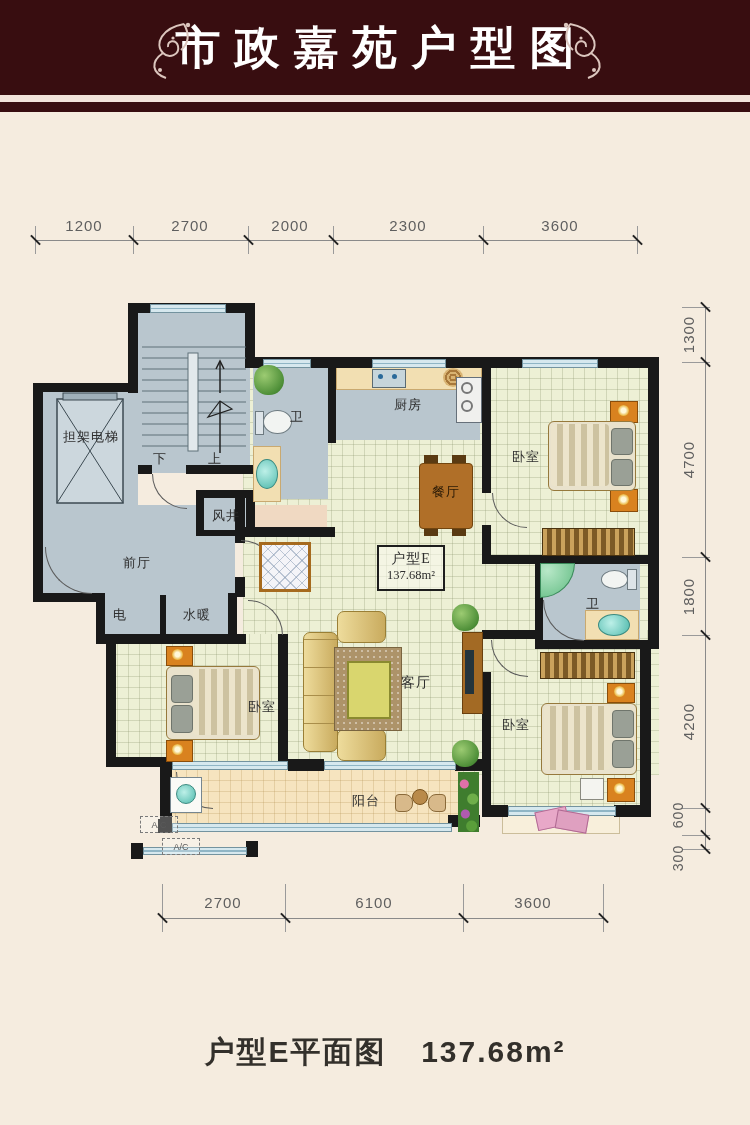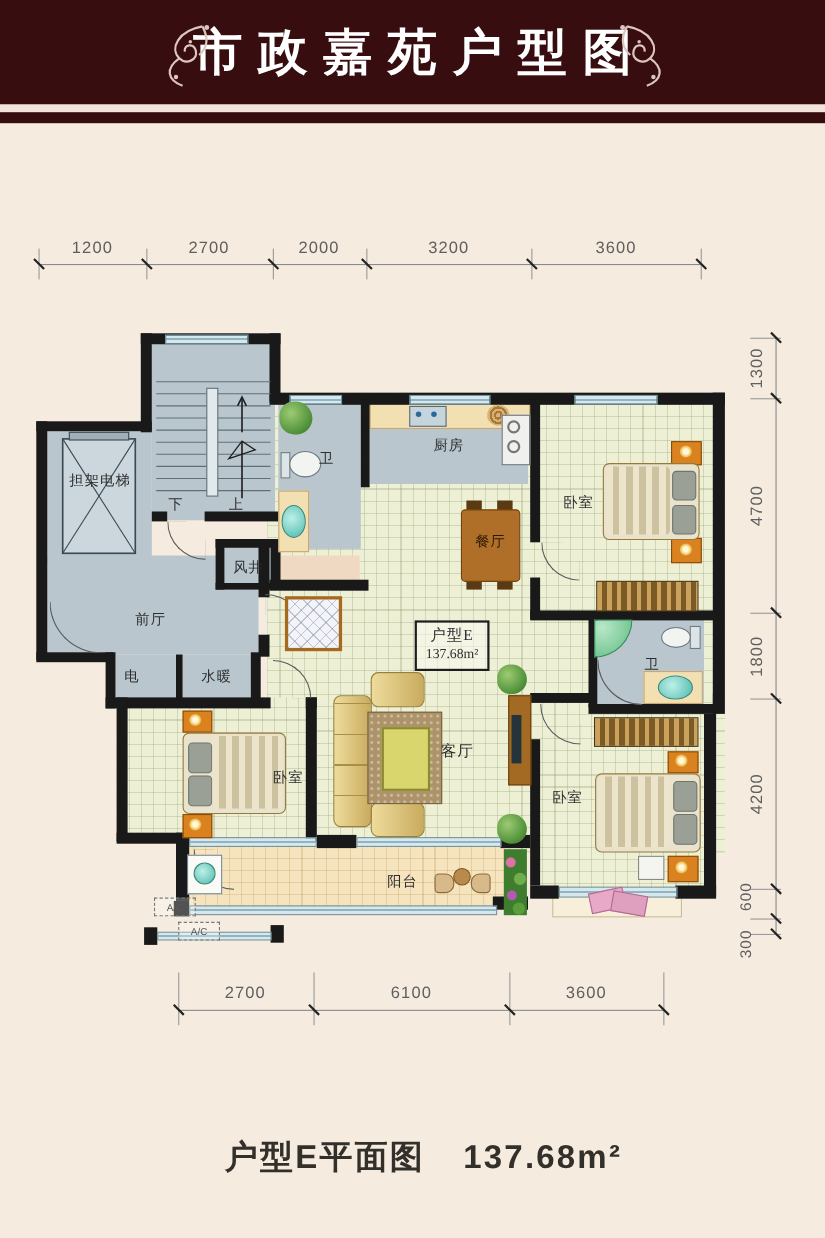--- a/index.html
+++ b/index.html
@@ -283,42 +283,42 @@
 <div class="abs lbl" style="left:288px;top:408px;width:18px">卫</div>
 <div class="abs lbl" style="left:388px;top:396px;width:40px">厨房</div>
 <div class="abs lbl" style="left:428px;top:483px;width:36px;color:#2a1a06">餐厅</div>
 <div class="abs lbl" style="left:506px;top:448px;width:40px">卧室</div>
 <div class="abs lbl" style="left:584px;top:595px;width:18px">卫</div>
 <div class="abs lbl" style="left:396px;top:674px;width:40px;font-size:14px">客厅</div>
 <div class="abs lbl" style="left:242px;top:698px;width:40px">卧室</div>
 <div class="abs lbl" style="left:496px;top:716px;width:40px">卧室</div>
 <div class="abs lbl" style="left:344px;top:792px;width:44px">阳台</div>
 
-<div class="abs" style="left:377px;top:564px;width:64px;height:42px;border:2px solid #1d1d1d;background:rgba(250,250,240,.55);text-align:center">
+<div class="abs" style="left:377px;top:545px;width:64px;height:42px;border:2px solid #1d1d1d;background:rgba(250,250,240,.55);text-align:center">
   <div class="lbl" style="font-size:14px;margin-top:3px">户型E</div>
   <div class="lbl" style="font-size:12.5px;letter-spacing:0">137.68m²</div>
 </div>
 
 <div class="abs dim-line" style="left:35px;top:240px;width:602px;height:1px"></div>
 <div class="abs ext" style="left:35px;top:226px;width:1px;height:28px"></div>
 <div class="abs ext" style="left:133px;top:226px;width:1px;height:28px"></div>
 <div class="abs ext" style="left:248px;top:226px;width:1px;height:28px"></div>
 <div class="abs ext" style="left:333px;top:226px;width:1px;height:28px"></div>
 <div class="abs ext" style="left:483px;top:226px;width:1px;height:28px"></div>
 <div class="abs ext" style="left:637px;top:226px;width:1px;height:28px"></div>
 <div class="abs tick" style="left:29px;top:239px"></div>
 <div class="abs tick" style="left:127px;top:239px"></div>
 <div class="abs tick" style="left:242px;top:239px"></div>
 <div class="abs tick" style="left:327px;top:239px"></div>
 <div class="abs tick" style="left:477px;top:239px"></div>
 <div class="abs tick" style="left:631px;top:239px"></div>
 <div class="abs dimlbl" style="left:44px;top:217px;width:80px">1200</div>
 <div class="abs dimlbl" style="left:150px;top:217px;width:80px">2700</div>
 <div class="abs dimlbl" style="left:250px;top:217px;width:80px">2000</div>
-<div class="abs dimlbl" style="left:368px;top:217px;width:80px">3200</div>
+<div class="abs dimlbl" style="left:368px;top:217px;width:80px">2300</div>
 <div class="abs dimlbl" style="left:520px;top:217px;width:80px">3600</div>
 
 <div class="abs dim-line" style="left:705px;top:307px;width:1px;height:542px"></div>
 <div class="abs ext" style="left:682px;top:307px;width:28px;height:1px"></div>
 <div class="abs ext" style="left:682px;top:362px;width:28px;height:1px"></div>
 <div class="abs ext" style="left:682px;top:557px;width:28px;height:1px"></div>
 <div class="abs ext" style="left:682px;top:635px;width:28px;height:1px"></div>
 <div class="abs ext" style="left:682px;top:808px;width:28px;height:1px"></div>
 <div class="abs ext" style="left:682px;top:835px;width:28px;height:1px"></div>
 <div class="abs ext" style="left:682px;top:849px;width:28px;height:1px"></div>

